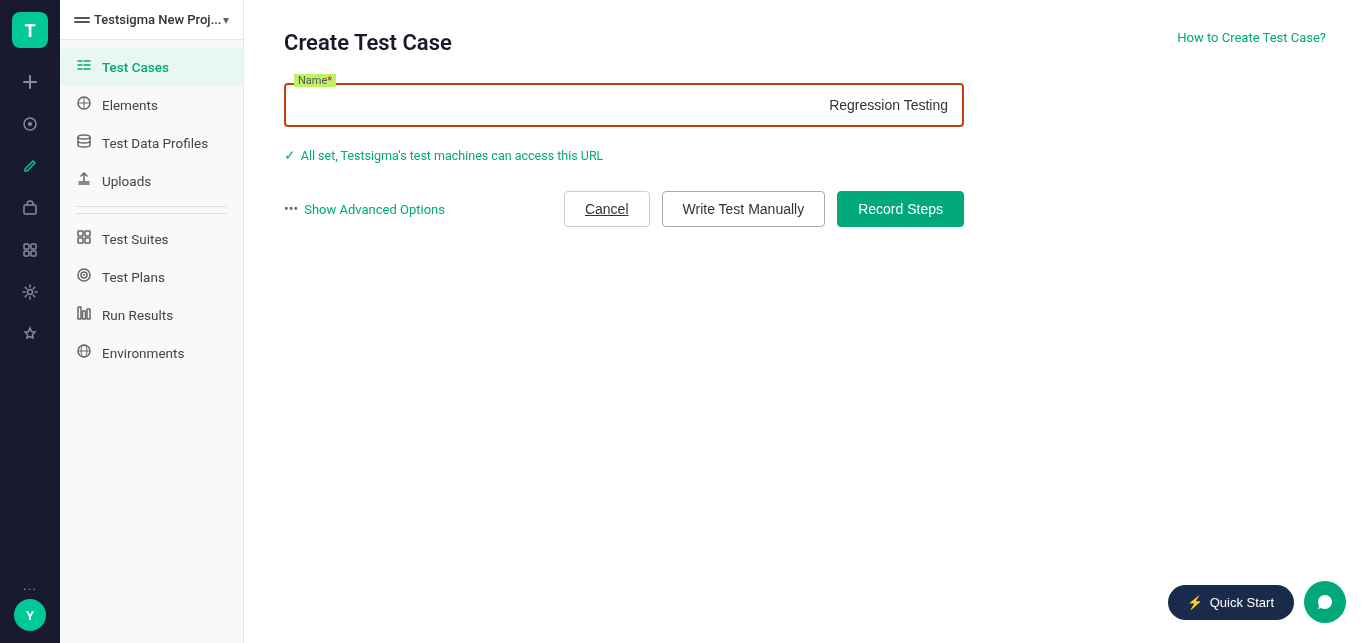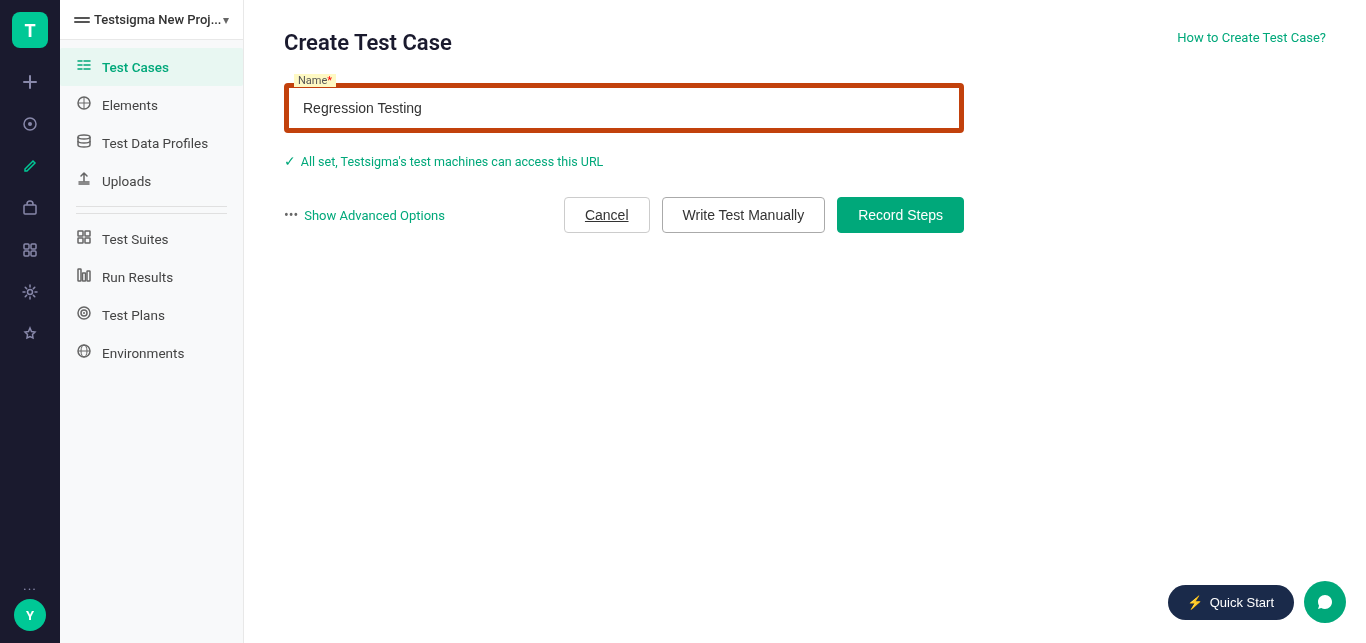--- a/index.html
+++ b/index.html
@@ -101,35 +101,36 @@
     }
     .page-title { font-size: 22px; font-weight: 600; color: #1a1a2e; }
     .how-to-link { font-size: 13px; color: #00a87a; text-decoration: none; cursor: pointer; }
 
     .form-container { max-width: 680px; }
     .form-group { margin-bottom: 20px; position: relative; }
     .form-label {
       position: absolute;
       top: -9px;
       left: 10px;
-      background: #fef9c3;
+      background: #bef264;
       padding: 0 4px;
       font-size: 11px;
       color: #555;
       z-index: 1;
     }
     .form-label .required { color: red; }
     .form-input {
       width: 100%;
       padding: 12px 14px;
-      border: 5px solid #c2410c;
+      border: 2px solid #c2410c;
       border-radius: 4px;
       font-size: 14px;
       color: #333;
       outline: none;
+      text-align: right;
     }
 
     .url-status {
       display: flex;
       align-items: center;
       gap: 5px;
       margin-top: 8px;
       font-size: 12.5px;
       color: #00a87a;
     }
@@ -345,37 +346,37 @@
           <rect x="2" y="9" width="5" height="5" rx="0.5" stroke="#666" stroke-width="1.5"></rect>
           <rect x="9" y="9" width="5" height="5" rx="0.5" stroke="#666" stroke-width="1.5"></rect>
         </svg>
       </span>
       <span>Test Suites</span>
     </div>
 
     <div class="sidebar-item">
       <span class="si-icon">
         <svg width="16" height="16" viewBox="0 0 16 16" fill="none">
+          <circle cx="8" cy="8" r="6" stroke="#666" stroke-width="1.5"></circle>
+          <circle cx="8" cy="8" r="3" stroke="#666" stroke-width="1.5"></circle>
+          <circle cx="8" cy="8" r="1" fill="#666"></circle>
+        </svg>
+      </span>
+      <span>Test Plans</span>
+    </div>
+
+    <div class="sidebar-item">
+      <span class="si-icon">
+        <svg width="16" height="16" viewBox="0 0 16 16" fill="none">
           <rect x="2" y="2" width="3" height="12" rx="0.5" stroke="#666" stroke-width="1.5"></rect>
           <rect x="6.5" y="6" width="3" height="8" rx="0.5" stroke="#666" stroke-width="1.5"></rect>
           <rect x="11" y="4" width="3" height="10" rx="0.5" stroke="#666" stroke-width="1.5"></rect>
         </svg>
       </span>
       <span>Run Results</span>
-    </div>
-
-    <div class="sidebar-item">
-      <span class="si-icon">
-        <svg width="16" height="16" viewBox="0 0 16 16" fill="none">
-          <circle cx="8" cy="8" r="6" stroke="#666" stroke-width="1.5"></circle>
-          <circle cx="8" cy="8" r="3" stroke="#666" stroke-width="1.5"></circle>
-          <circle cx="8" cy="8" r="1" fill="#666"></circle>
-        </svg>
-      </span>
-      <span>Test Plans</span>
     </div>
 
     <div class="sidebar-item">
       <span class="si-icon">
         <svg width="16" height="16" viewBox="0 0 16 16" fill="none">
           <circle cx="8" cy="8" r="6" stroke="#666" stroke-width="1.5"></circle>
           <ellipse cx="8" cy="8" rx="3" ry="6" stroke="#666" stroke-width="1"></ellipse>
           <line x1="2" y1="8" x2="14" y2="8" stroke="#666" stroke-width="1"></line>
         </svg>
       </span>

